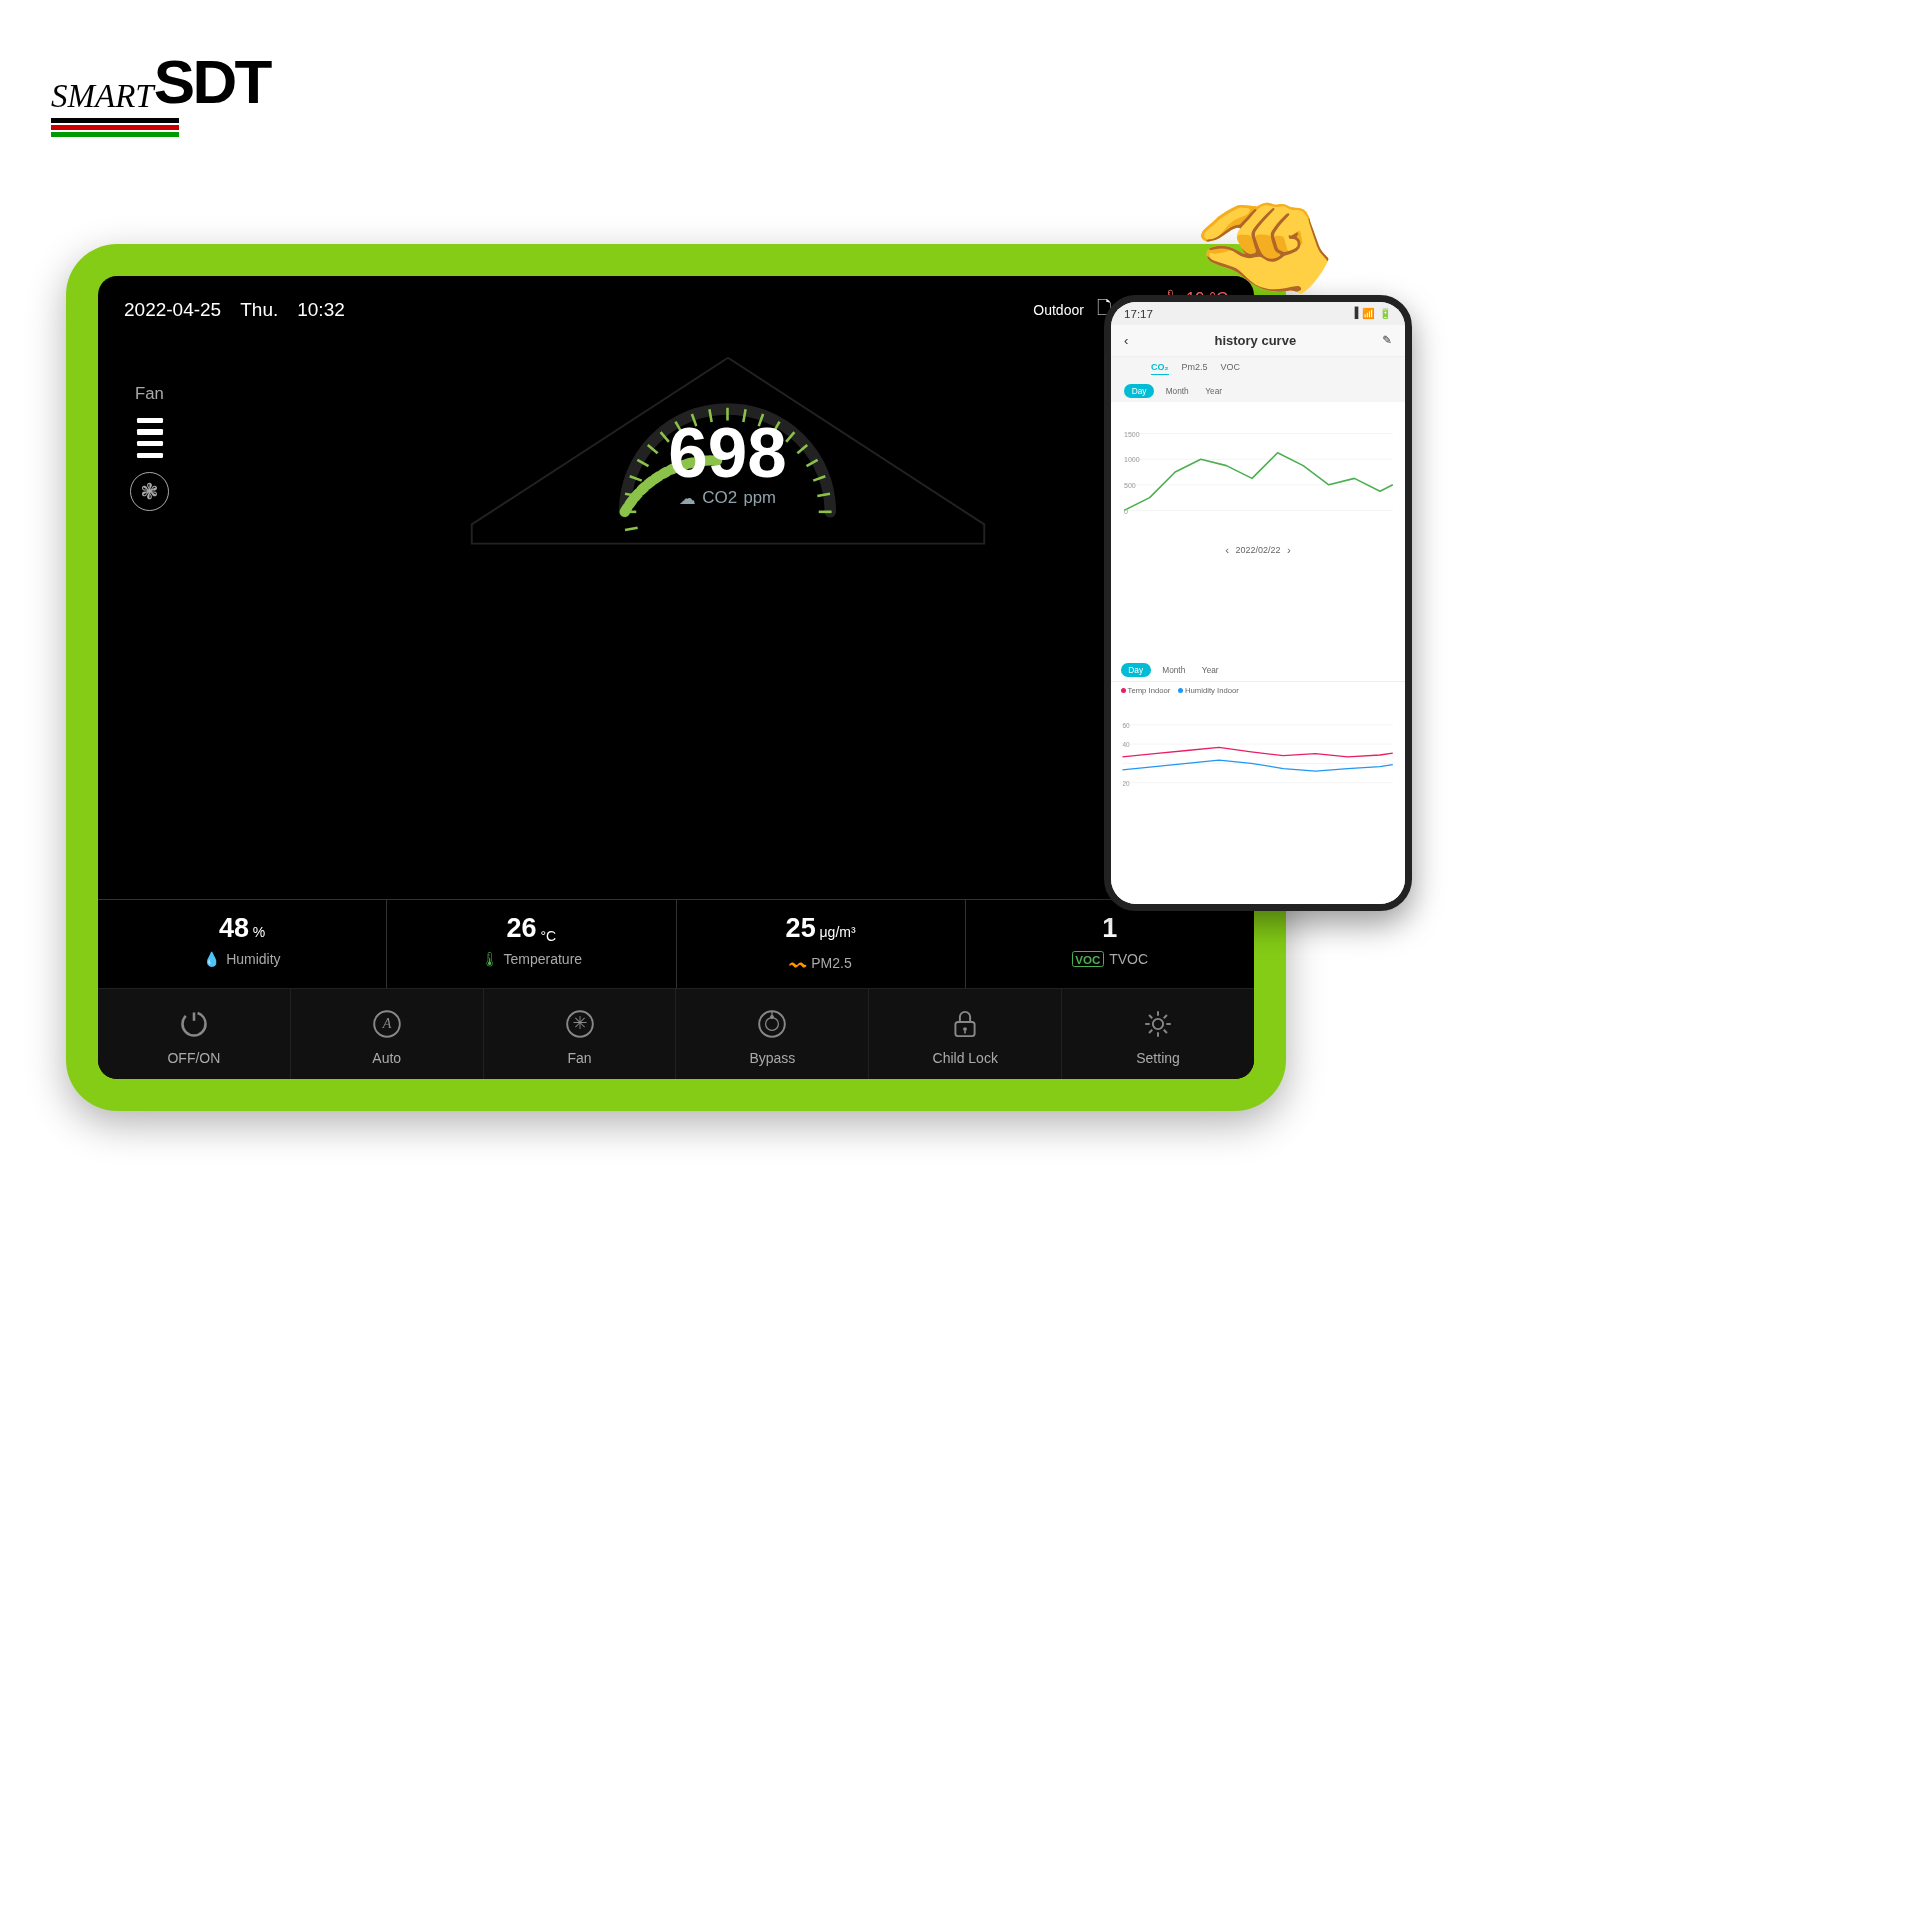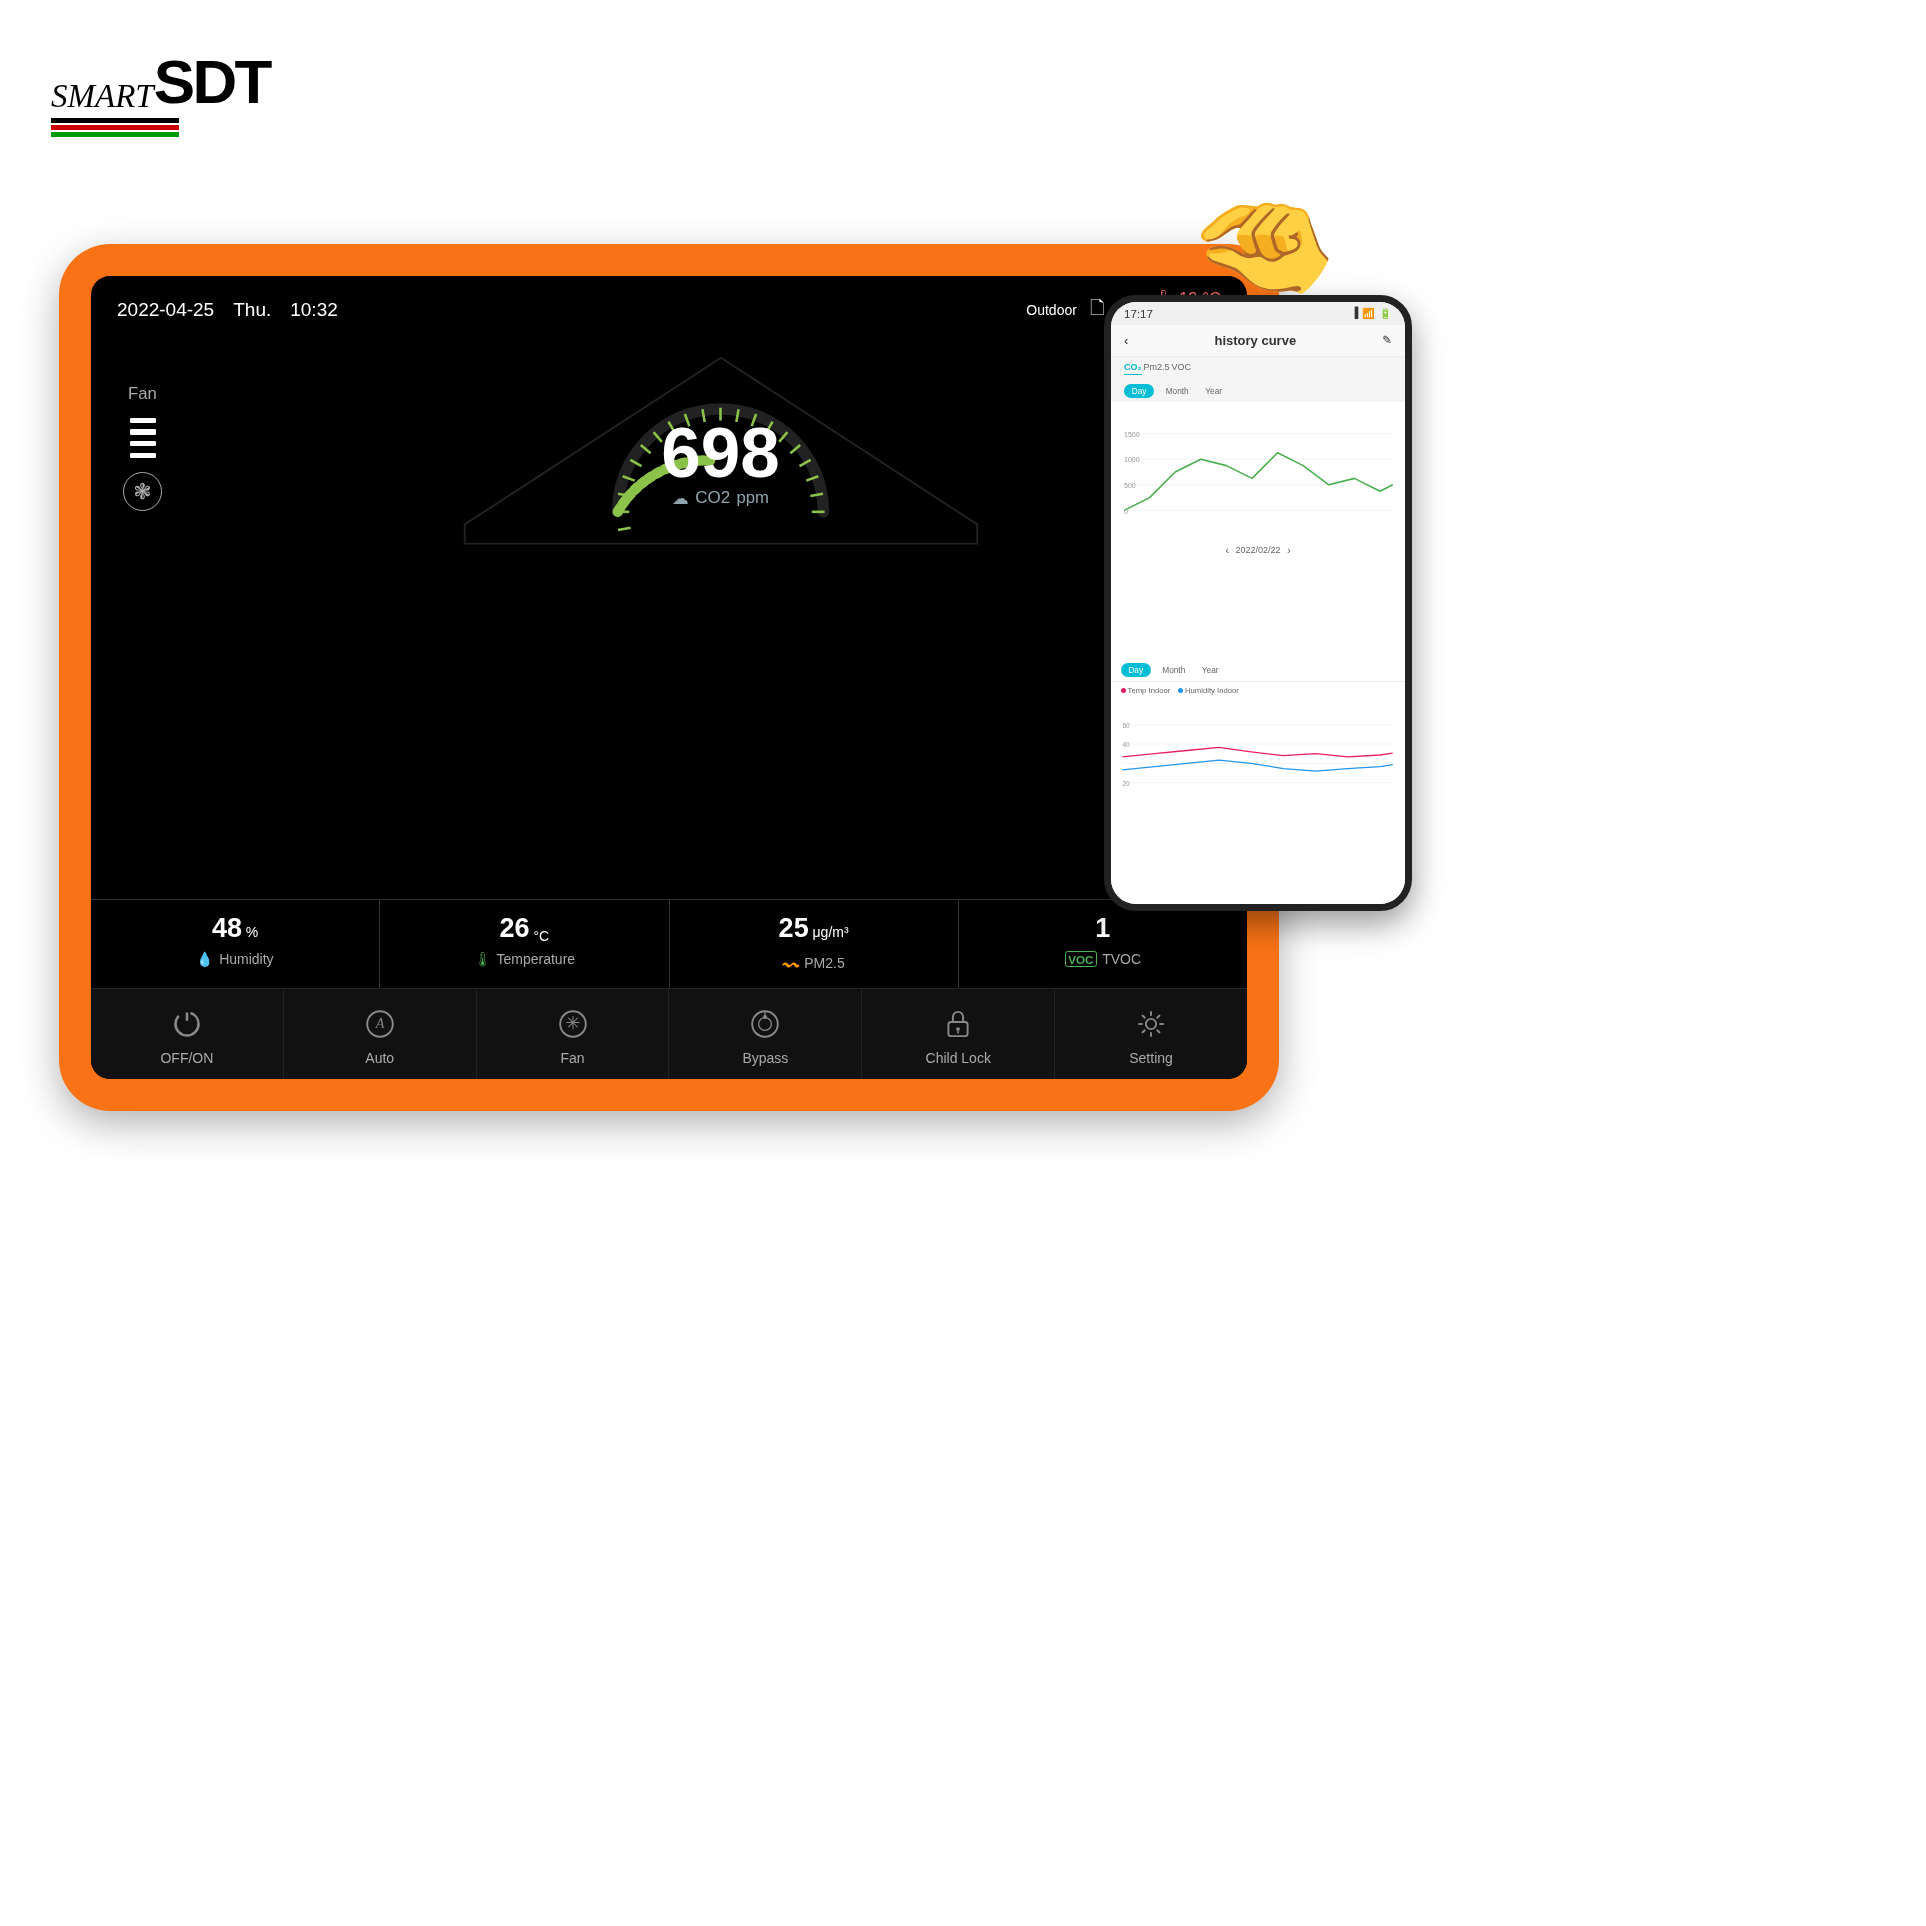--- a/index.html
+++ b/index.html
@@ -27,24 +27,24 @@
       top: 244px;
       left: 51px;
       width: 1348px;
       height: 867px;
     }
 
     
     .tablet {
       position: absolute;
       top: 0;
-      left: 8px;
+      left: 15px;
       width: 1220px;
       height: 867px;
-      background: #f97316;
+      background: #84cc16;
       border-radius: 51px;
       padding: 32px;
       box-shadow: 0 13px 39px rgba(0,0,0,0.3);
     }
 
     
     .screen {
       width: 100%;
       height: 100%;
       background: #000;
@@ -258,22 +258,23 @@
       padding: 7.7px 13px;
       display: flex;
       align-items: center;
       justify-content: space-between;
       border-bottom: 0.6px solid #eee;
       flex-shrink: 0;
     }
     .phone-tabs {
       display: flex;
       padding: 5.1px 13px;
-      gap: 2px;
+      gap: 13px;
       flex-shrink: 0;
+      margin-left: 27px;
     }
     .phone-tab {
       font-size: 9px;
       color: #666;
       padding-bottom: 2.6px;
     }
     .phone-tab.active {
       color: #00bcd4;
       border-bottom: 1.3px solid #00bcd4;
       font-weight: bold;

